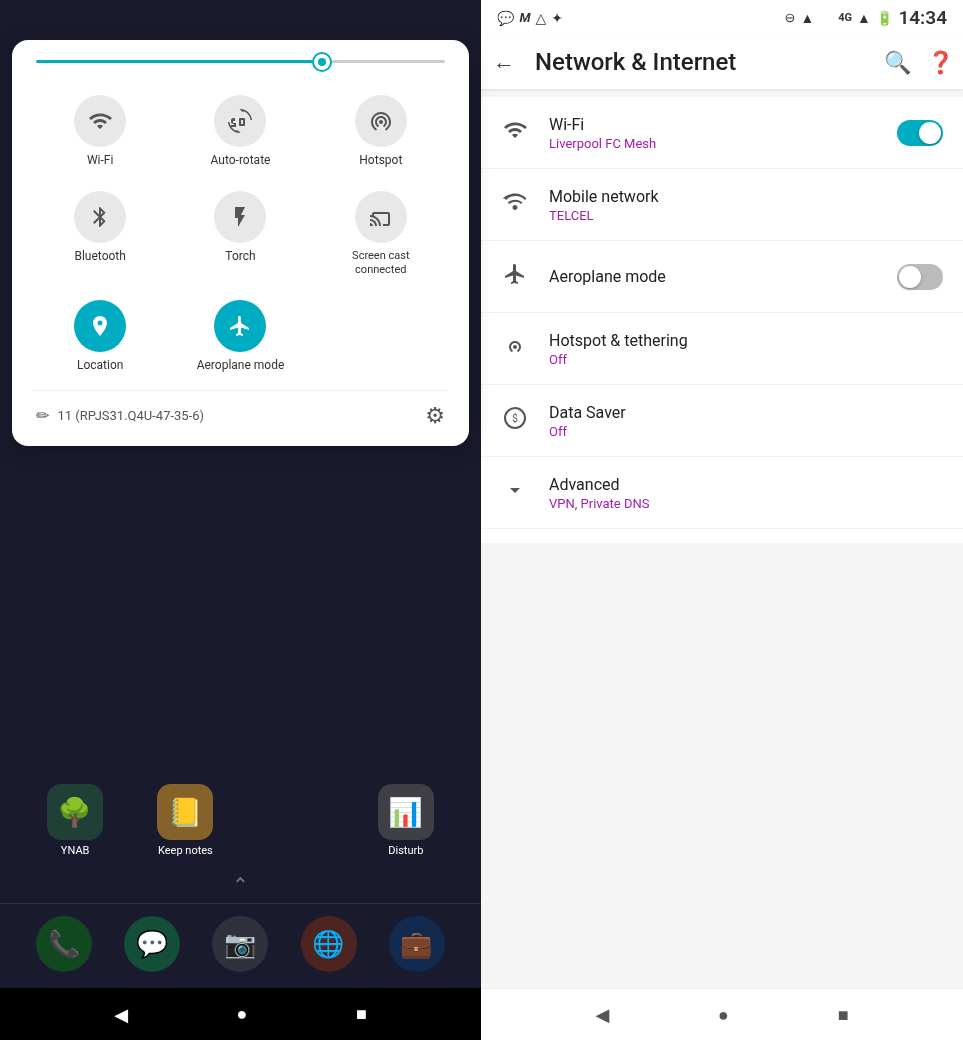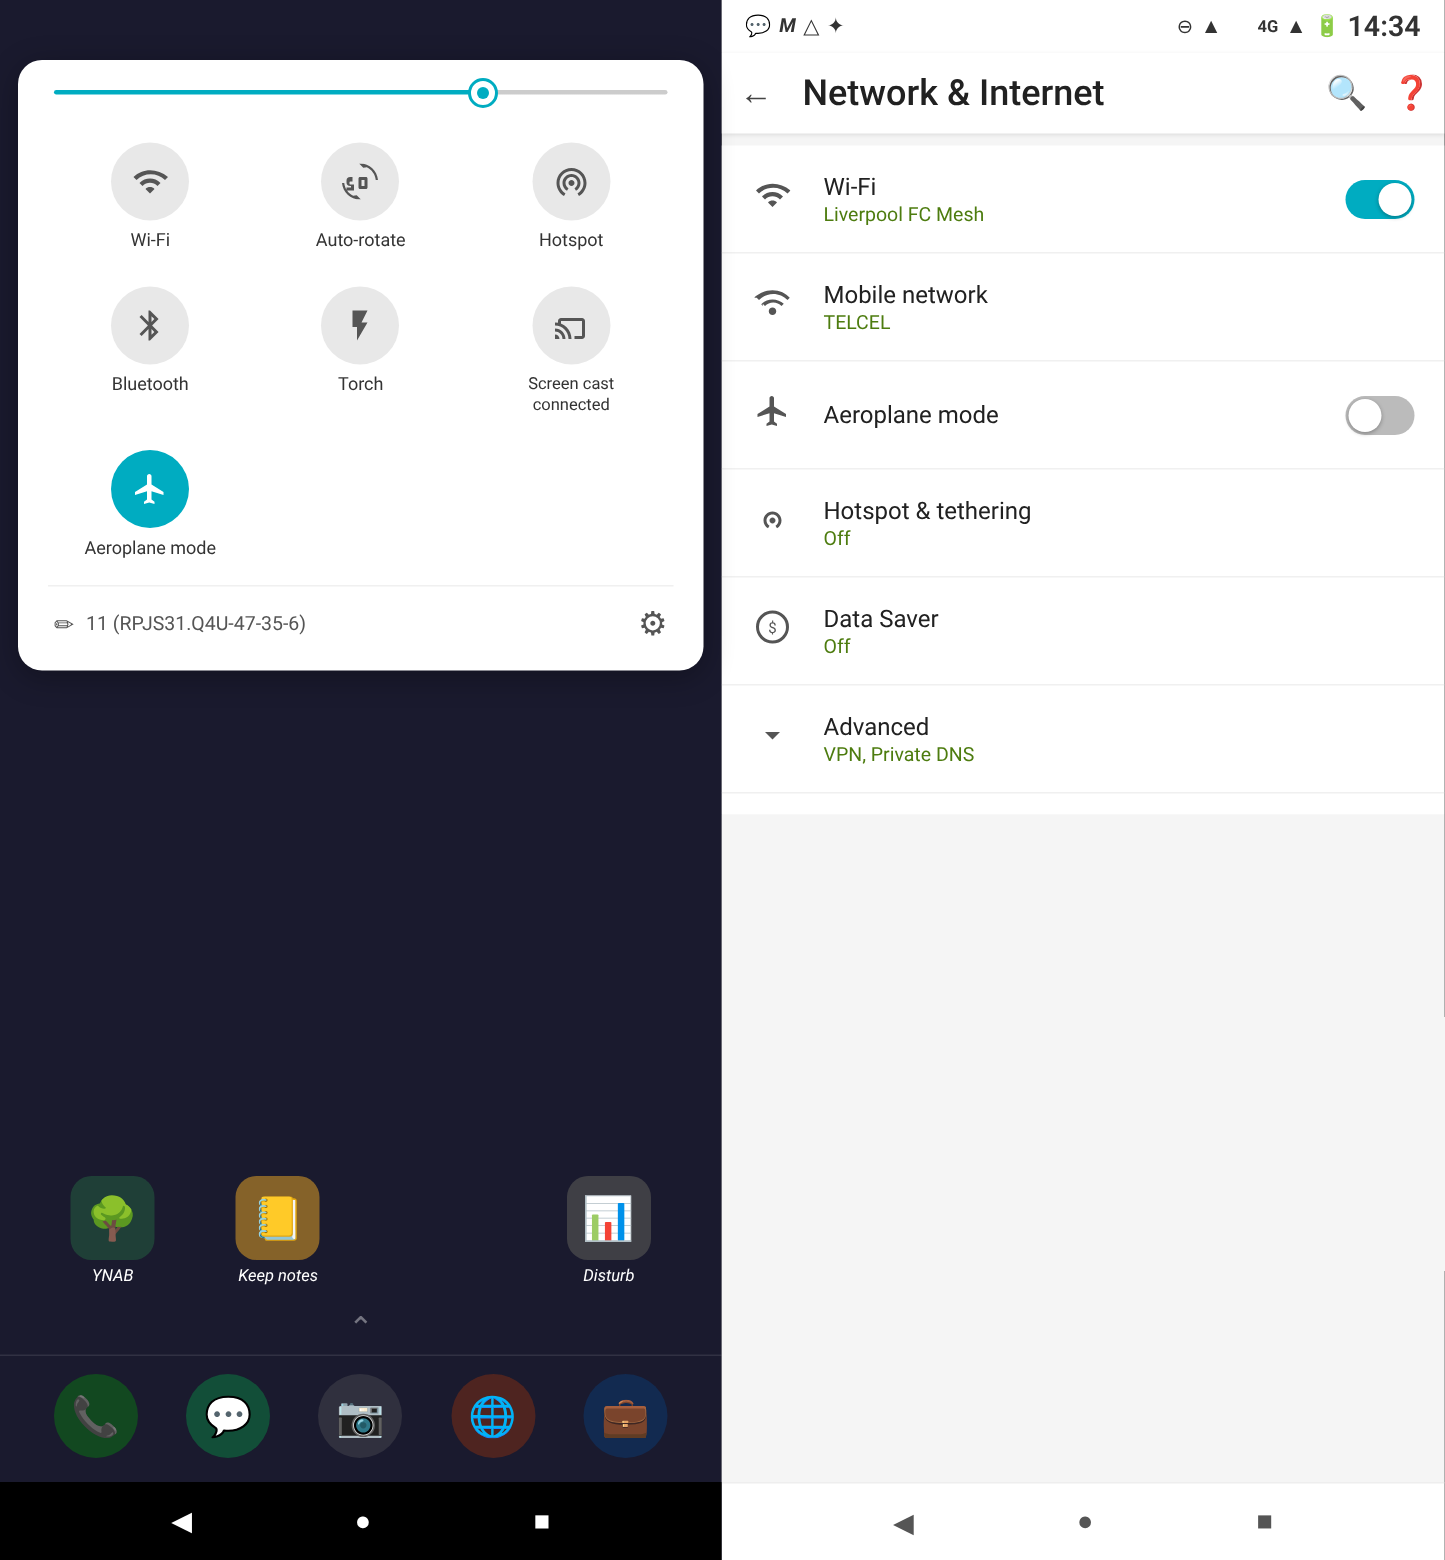--- a/index.html
+++ b/index.html
@@ -164,21 +164,20 @@
       display: flex;
       align-items: center;
       justify-content: center;
       font-size: 28px;
     }
 
     .app-label {
       font-size: 11px;
       color: #fff;
       text-align: left;
-      font-style: italic;
     }
 
     .swipe-hint {
       text-align: center;
       color: rgba(255,255,255,0.4);
       font-size: 20px;
       padding: 6px 0;
     }
 
     .dock-row {
@@ -309,21 +308,21 @@
     }
 
     .settings-item-title {
       font-size: 16px;
       color: #212121;
       font-weight: 400;
     }
 
     .settings-item-sub {
       font-size: 13px;
-      color: #4d7c0f;
+      color: #a21caf;
       margin-top: 2px;
     }
 
     .settings-item-control {
       flex-shrink: 0;
     }
 
     .toggle {
       width: 46px;
       height: 26px;
@@ -443,20 +442,28 @@
 
       <div class="quick-item">
         <div class="quick-icon">
           <svg class="svg-icon" viewBox="0 0 24 24" fill="currentColor">
               <path d="M1 18v3h3c0-1.66-1.34-3-3-3zm0-4v2c2.76 0 5 2.24 5 5h2c0-3.87-3.13-7-7-7zm18-7H5c-1.1 0-2 .9-2 2v3h2v-3h14v10h-5v2h5c1.1 0 2-.9 2-2V9c0-1.1-.9-2-2-2zM1 10v2c4.97 0 9 4.03 9 9h2c0-6.08-4.93-11-11-11z"></path>
             </svg>
         </div>
         <span class="quick-label" style="font-size:11px; text-align:center;">Screen cast<br>connected</span>
       </div>
 
+      <div class="quick-item">
+        <div class="quick-icon active">
+          <svg class="svg-icon" viewBox="0 0 24 24" fill="white">
+              <path d="M12 2C8.13 2 5 5.13 5 9c0 5.25 7 13 7 13s7-7.75 7-13c0-3.87-3.13-7-7-7zm0 9.5c-1.38 0-2.5-1.12-2.5-2.5s1.12-2.5 2.5-2.5 2.5 1.12 2.5 2.5-1.12 2.5-2.5 2.5z"></path>
+            </svg>
+        </div>
+        <span class="quick-label">Location</span>
+      </div>
 
       <div class="quick-item">
         <div class="quick-icon active">
           <svg class="svg-icon" viewBox="0 0 24 24" fill="white">
               <path d="M21 16v-2l-8-5V3.5c0-.83-.67-1.5-1.5-1.5S10 2.67 10 3.5V9l-8 5v2l8-2.5V19l-2 1.5V22l3.5-1 3.5 1v-1.5L13 19v-5.5l8 2.5z"></path>
             </svg>
         </div>
         <span class="quick-label">Aeroplane mode</span>
       </div>
 

